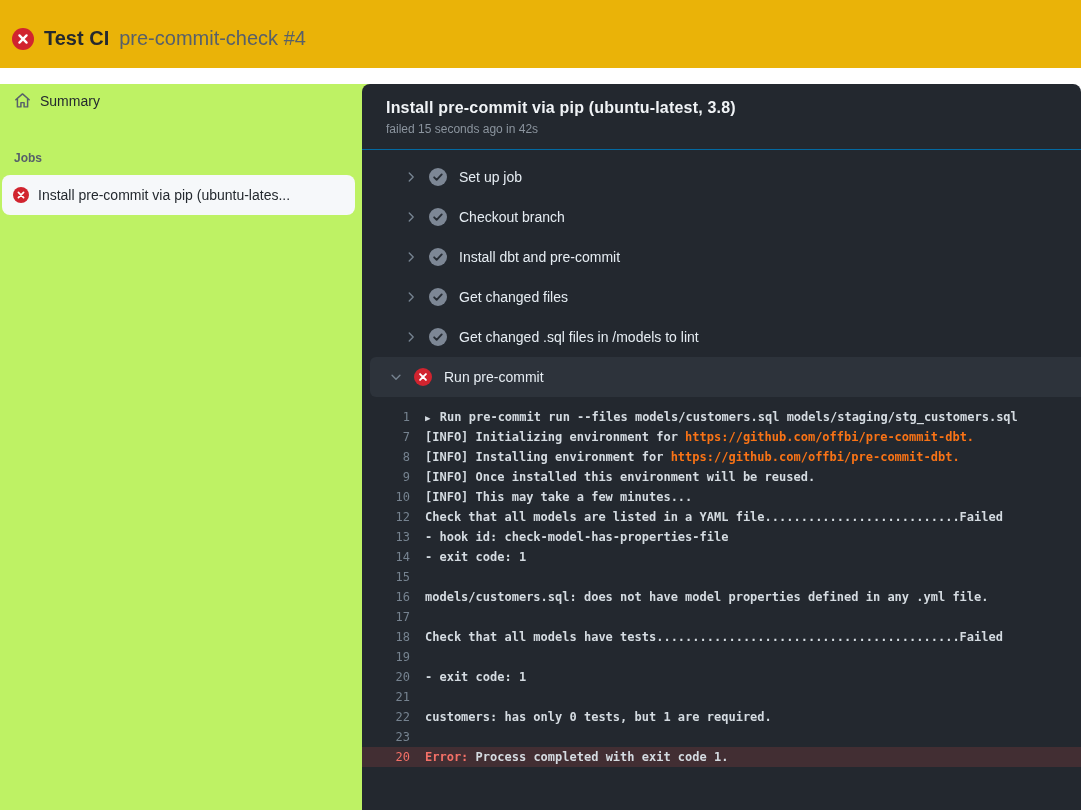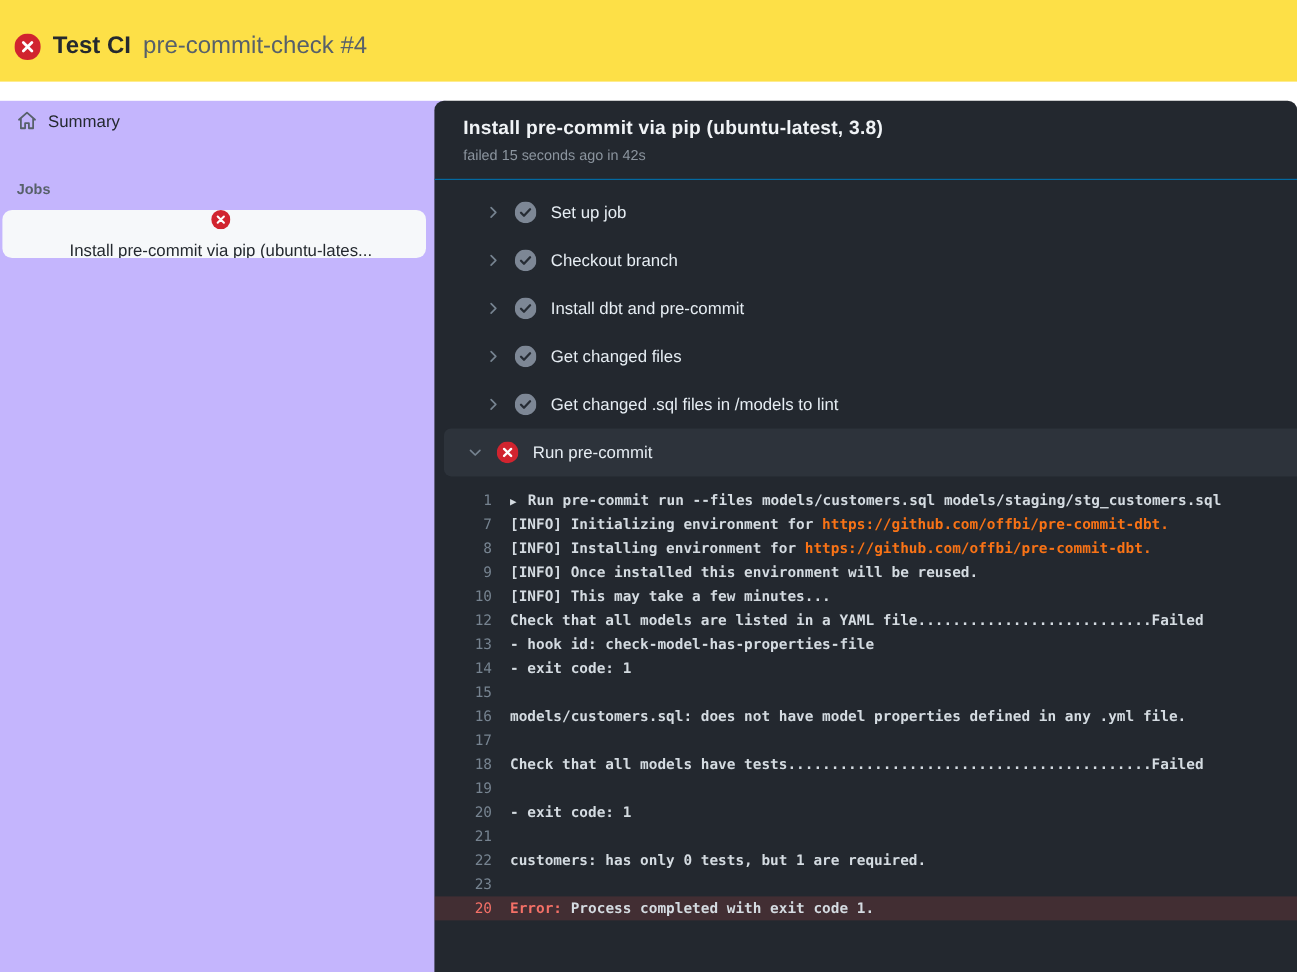--- a/index.html
+++ b/index.html
@@ -1,31 +1,31 @@
 <!DOCTYPE html>
 <html><head>
 <meta charset="utf-8">
 <style>
   * { margin:0; padding:0; box-sizing:border-box; }
   html,body { width:1081px; height:810px; background:#ffffff; overflow:hidden;
               font-family:"Liberation Sans", sans-serif; }
 
   
-  .top-header { position:absolute; left:0; top:0; width:1081px; height:68px; background:#fde047; }
+  .top-header { position:absolute; left:0; top:0; width:1081px; height:68px; background:#eab308; }
   .top-header-inner { display:flex; align-items:center; gap:10px; padding:27px 0 0 12px; }
   .run-title { font-size:20px; font-weight:bold; color:#24292f; }
   .run-subtitle { font-size:20px; font-weight:normal; color:#57606a; }
 
   
-  .sidebar { position:absolute; left:0; top:84px; width:372px; bottom:0; background:#c4b5fd; }
+  .sidebar { position:absolute; left:0; top:84px; width:372px; bottom:0; background:#bef264; }
   .summary-row { display:flex; align-items:center; gap:9px; padding:8px 0 8px 14px; cursor:pointer; }
   .summary-label { font-size:14px; color:#24292f; }
   .jobs-label { padding:34px 0 10px 14px; font-size:12px; font-weight:bold; color:#57606a; }
   .job-item { display:flex; align-items:center; gap:9px; margin:0 17px 0 2px; height:40px;
-              padding-left:11px; background:#f6f8fa; border-radius:8px; cursor:pointer;flex-direction:column; }
+              padding-left:11px; background:#f6f8fa; border-radius:8px; cursor:pointer; }
   .job-label { font-size:14px; font-weight:500; color:#24292f; white-space:nowrap; overflow:hidden; }
 
   
   .panel { position:absolute; left:362px; top:84px; right:0; bottom:0;
            background:#23282f; border-radius:8px 8px 0 0; overflow:hidden; }
   .panel-header { padding:15px 24px 13px 24px; border-bottom:1px solid #0369a1; }
   .panel-title { font-size:16px; font-weight:bold; color:#f0f3f6; letter-spacing:.2px; }
   .panel-subtitle { margin-top:5px; font-size:12px; color:#8b949e; }
 
   .steps-list { padding-top:7px; }

